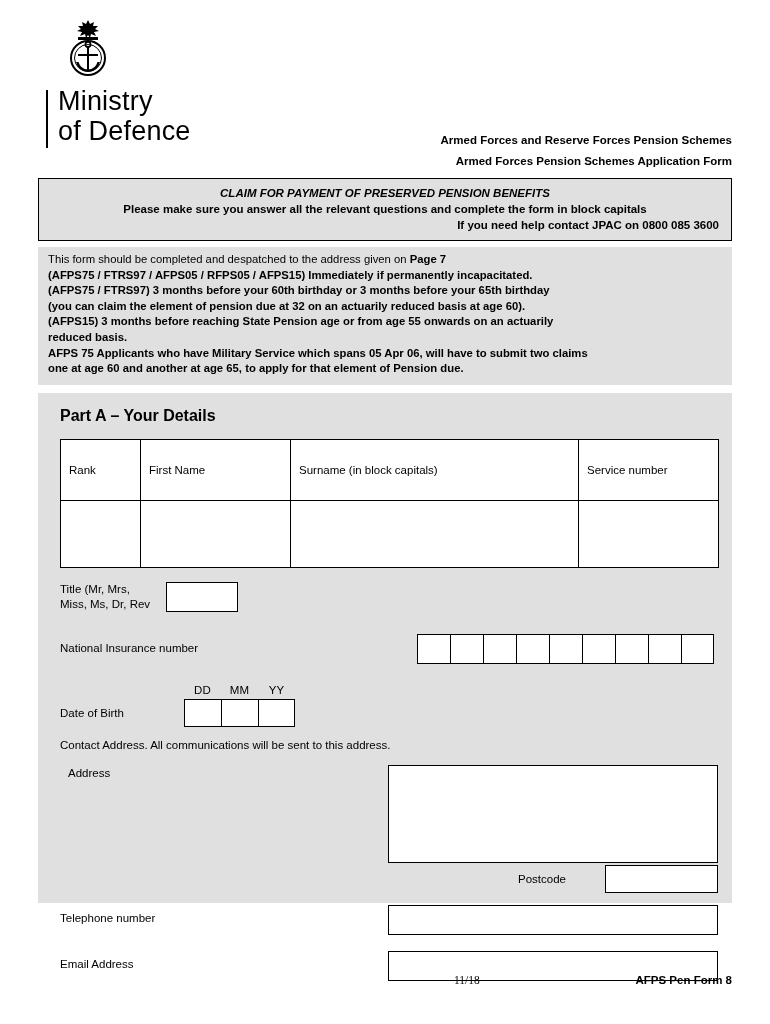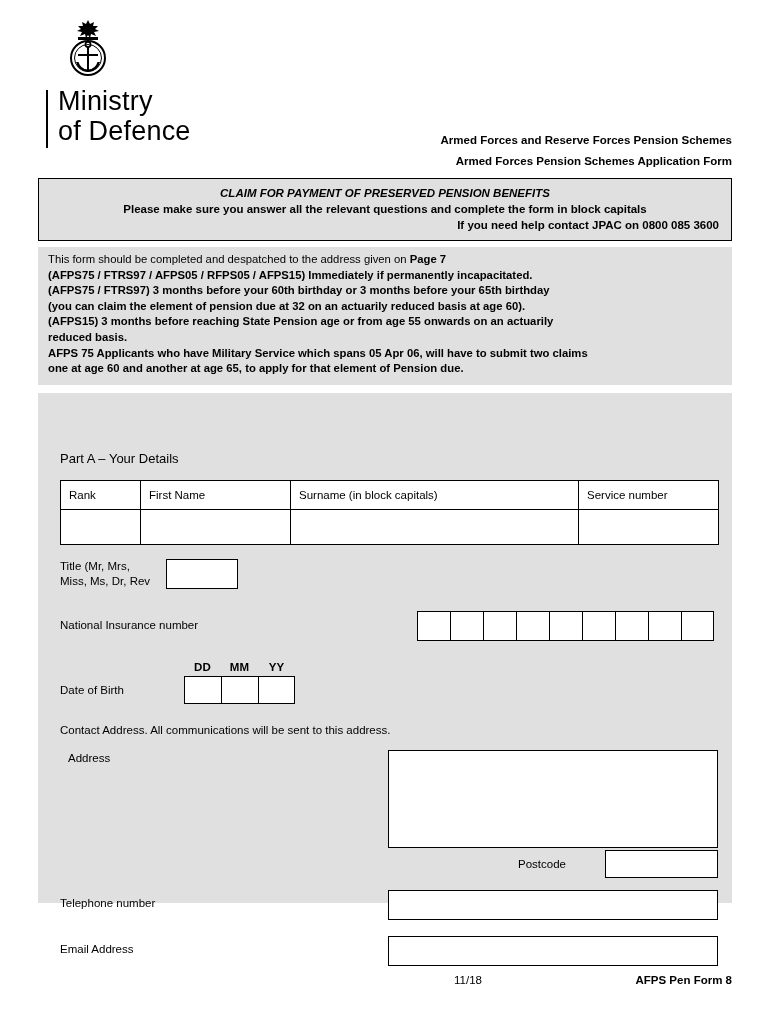--- a/index.html
+++ b/index.html
@@ -98,38 +98,37 @@
   
   .parta {
     background: #e0e0e0;
     margin-top: 8px;
     padding: 14px 18px 26px 22px;
     box-sizing: border-box;
     height: 510px;
     position: relative;
   }
   .parta-title {
-    font-size: 13px;
-    font-weight: normal;
+    font-size: 16px;
+    font-weight: bold;
     margin-bottom: 14px;
-    margin-top: 44px;
   }
 
   table.namegrid {
     border-collapse: collapse;
     width: 658px;
     table-layout: fixed;
   }
   table.namegrid th, table.namegrid td {
     border: 1px solid #000;
     background: #ffffff;
     font-size: 11.5px;
     font-weight: normal;
     text-align: left;
-    padding: 4px 8px;
+    padding: 20px 8px;
     height: 20px;
   }
   table.namegrid td.blank { height: 26px; }
 
   .row {
     display: flex;
     align-items: center;
     margin-top: 14px;
   }
   .lbl {
@@ -151,37 +150,37 @@
     border: 1px solid #000;
     border-right: none;
     box-sizing: border-box;
   }
   .ni-cell.last { border-right: 1px solid #000; }
 
   .dob-wrap { margin-left: 60px; position: relative; }
   .dob-heads {
     display: flex;
     font-size: 11.5px;
-    font-weight: bold;
+    font-weight: normal;
     margin-bottom: 3px;
     justify-content: flex-end;
   }
   .dob-heads span { width: 37px; text-align: center; }
   .dob-cells { display: flex; }
   .dob-cell {
     width: 37px;
     height: 28px;
     background: #fff;
     border: 1px solid #000;
     border-right: none;
     box-sizing: border-box;
   }
   .dob-cell.last { border-right: 1px solid #000; }
 
-  .contact-line { font-size: 11.5px; margin-top: 20px; }
+  .contact-line { font-size: 11.5px; margin-top: 12px; }
 
   .addr-row { position: relative; margin-top: 14px; height: 130px; }
   .addr-label { position: absolute; left: 8px; top: 2px; font-size: 11.5px; }
   .addr-box {
     position: absolute;
     left: 328px;
     top: 0;
     width: 330px;
     height: 98px;
     background: #fff;
@@ -223,20 +222,21 @@
     position: absolute;
     left: 38px;
     right: 38px;
     bottom: 24px;
     font-size: 11.5px;
   }
   .footer .pg {
     position: absolute;
     left: 416px;
     top: 0;
+    font-family: Liberation Serif, serif;
   }
   .footer .fr {
     position: absolute;
     right: 0;
     top: 0;
     font-weight: bold;
   }
 </style>
 </head>
 <body>

